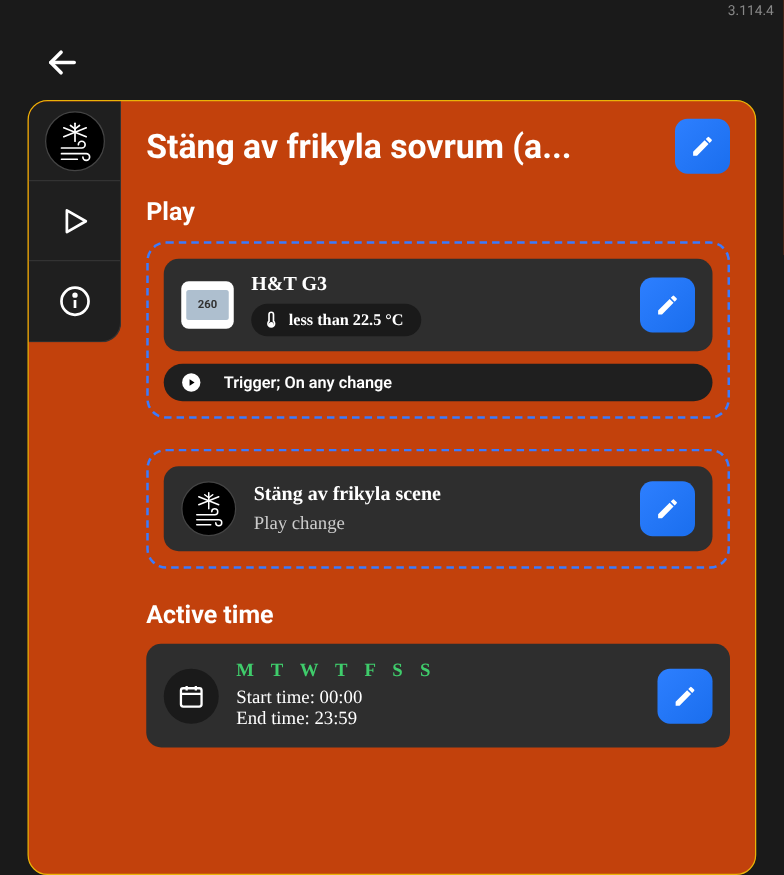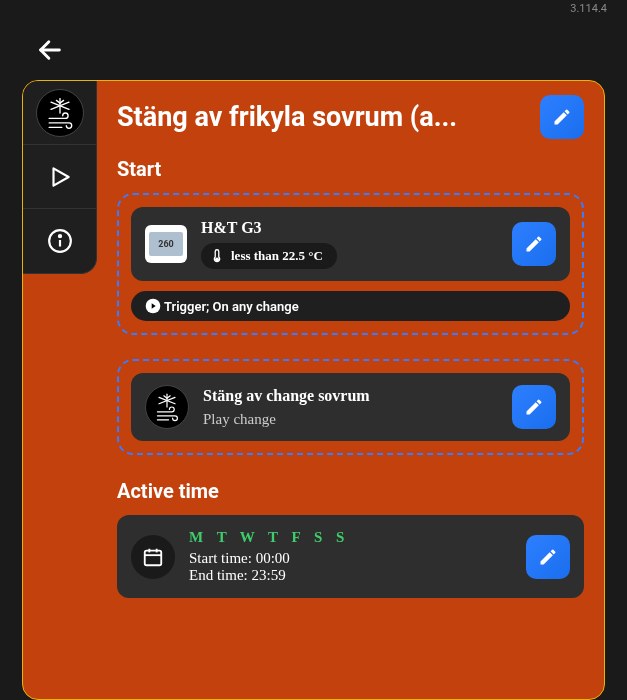--- a/index.html
+++ b/index.html
@@ -8,21 +8,21 @@
     font-family: -apple-system, BlinkMacSystemFont, "Segoe UI", Roboto, sans-serif;
     color: #fff;
     width: 627px;
     height: 700px;
     overflow: hidden;
     position: relative;
   }
   .version {
     position: absolute;
     top: 2px;
-    right: 20px;
+    right: 8px;
     font-size: 11px;
     color: #888;
   }
   .back-btn {
     position: absolute;
     top: 30px;
     left: 30px;
     width: 40px;
     height: 40px;
     display: flex;
@@ -175,21 +175,21 @@
     font-size: 13px;
     font-weight: 600;
   }
   .trigger-row {
     background: #1f1f1f;
     border-radius: 20px;
     margin-top: 10px;
     padding: 7px 14px;
     display: flex;
     align-items: center;
-    gap: 3px;
+    gap: 18px;
     font-size: 13px;
     font-weight: 600;
   }
   .scene-icon-sm {
     width: 44px;
     height: 44px;
     border-radius: 50%;
     background: #000;
     border: 1px solid #444;
     display: flex;
@@ -263,21 +263,21 @@
 
     <div class="title-row">
       <div class="title">Stäng av frikyla sovrum (a...</div>
       <div class="edit-btn">
         <svg width="20" height="20" viewBox="0 0 24 24" fill="#fff">
           <path d="M3 17.25V21h3.75L17.81 9.94l-3.75-3.75L3 17.25zM20.71 7.04a1 1 0 0 0 0-1.41l-2.34-2.34a1 1 0 0 0-1.41 0l-1.83 1.83 3.75 3.75 1.83-1.83z"></path>
         </svg>
       </div>
     </div>
 
-    <div class="section-label">Start</div>
+    <div class="section-label">Play</div>
     <div class="dashed-box">
       <div class="card">
         <div class="device-thumb">
           <div class="thumb-screen">260</div>
         </div>
         <div class="card-body">
           <div class="card-title">H&amp;T G3</div>
           <div class="pill">
             <svg width="12" height="16" viewBox="0 0 12 18" fill="none" stroke="#fff" stroke-width="1.5">
               <path d="M6 2 a2 2 0 0 1 2 2 v6 a3 3 0 1 1 -4 0 V4 a2 2 0 0 1 2 -2z"></path>
@@ -309,21 +309,21 @@
             <line x1="10" y1="8" x2="30" y2="16"></line>
             <line x1="30" y1="8" x2="10" y2="16"></line>
             <line x1="16" y1="6" x2="20" y2="9"></line>
               <line x1="24" y1="6" x2="20" y2="9"></line>
             <path d="M8 26 h18 a3 3 0 1 0 -3 -3"></path>
             <path d="M8 31 h22 a3 3 0 1 1 -3 3"></path>
             <path d="M8 36 h14"></path>
           </svg>
         </div>
         <div class="card-body">
-          <div class="card-title">Stäng av change sovrum</div>
+          <div class="card-title">Stäng av frikyla scene</div>
           <div class="card-sub">Play change</div>
         </div>
         <div class="edit-btn">
           <svg width="20" height="20" viewBox="0 0 24 24" fill="#fff">
             <path d="M3 17.25V21h3.75L17.81 9.94l-3.75-3.75L3 17.25zM20.71 7.04a1 1 0 0 0 0-1.41l-2.34-2.34a1 1 0 0 0-1.41 0l-1.83 1.83 3.75 3.75 1.83-1.83z"></path>
           </svg>
         </div>
       </div>
     </div>
 

